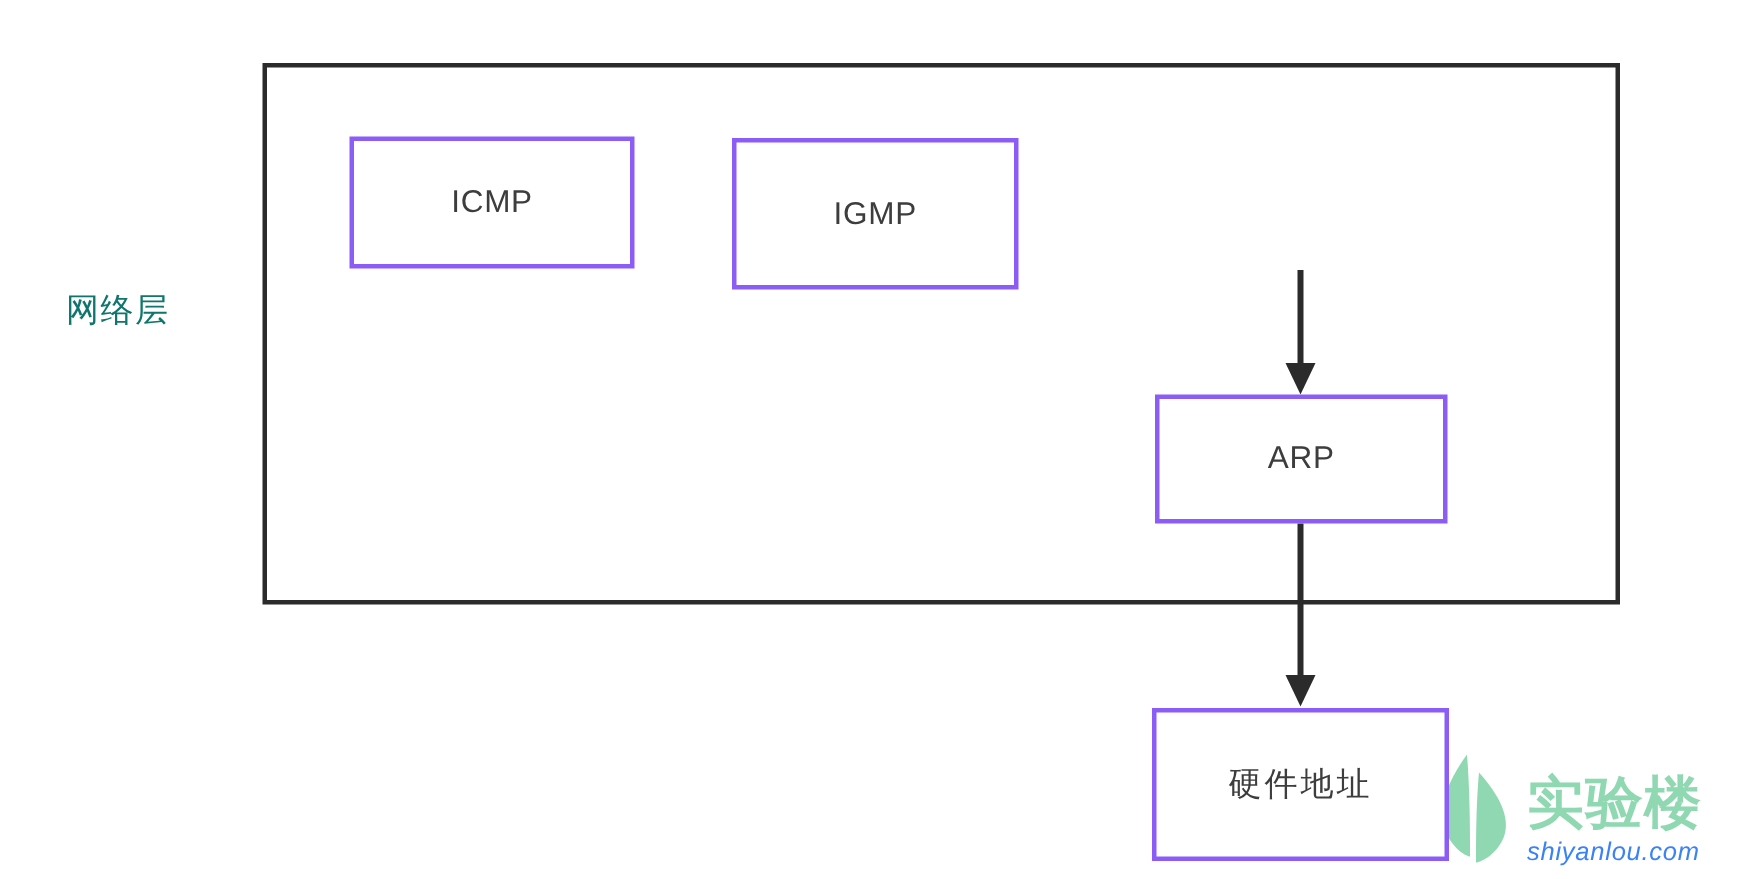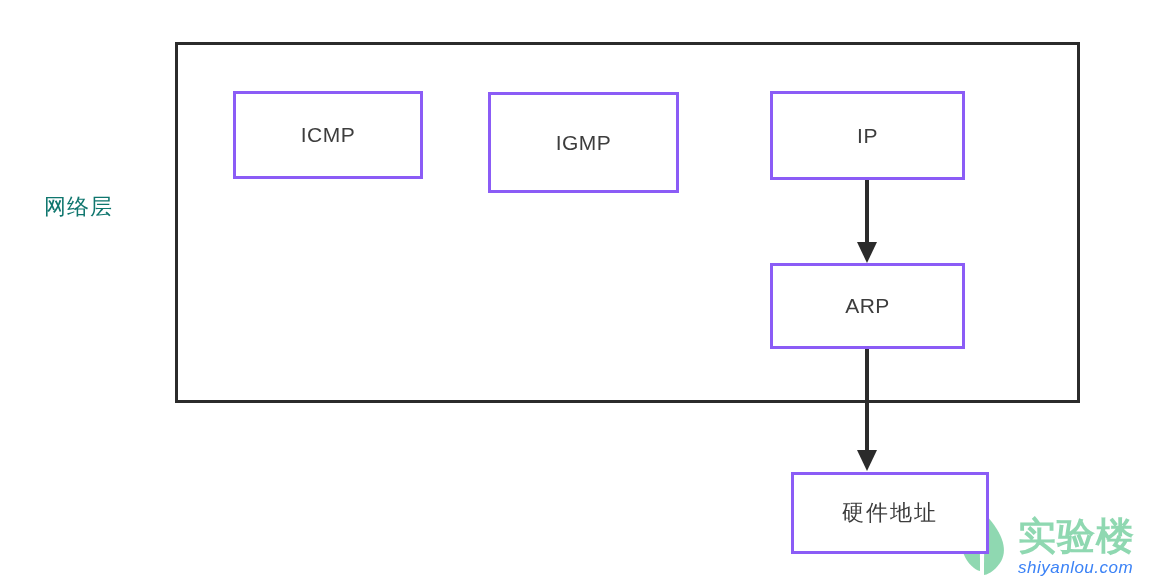--- a/index.html
+++ b/index.html
@@ -56,21 +56,21 @@
   }
   .node.cjk {
     font-size: 22px;
     letter-spacing: 2px;
   }
 
   #node-icmp { left: 233px; top: 91px;  width: 190px; height: 88px; }
   #node-igmp { left: 488px; top: 92px;  width: 191px; height: 101px; }
   #node-ip   { left: 770px; top: 91px;  width: 195px; height: 89px; }
   #node-arp  { left: 770px; top: 263px; width: 195px; height: 86px; }
-  #node-hw   { left: 768px; top: 472px; width: 198px; height: 82px; margin-left: 23px; }
+  #node-hw   { left: 768px; top: 472px; width: 198px; height: 102px; }
 
   
   .arrow {
     position: absolute;
     z-index: 2;
   }
   .arrow .shaft {
     position: absolute;
     left: 50%;
     top: 0;
@@ -144,21 +144,20 @@
 <div id="canvas">
 
   <div class="layer-label">网络层</div>
 
   <div class="container-box"></div>
 
   <div class="node" id="node-icmp">ICMP</div>
 
   <div class="node" id="node-igmp">IGMP</div>
 
-  <div class="node" id="node-ip">IP</div>
 
   <div class="node" id="node-arp">ARP</div>
 
   <div class="node cjk" id="node-hw">硬件地址</div>
 
   <div class="arrow" id="arrow-ip-arp">
     <div class="shaft"></div>
     <div class="head"></div>
   </div>
 

